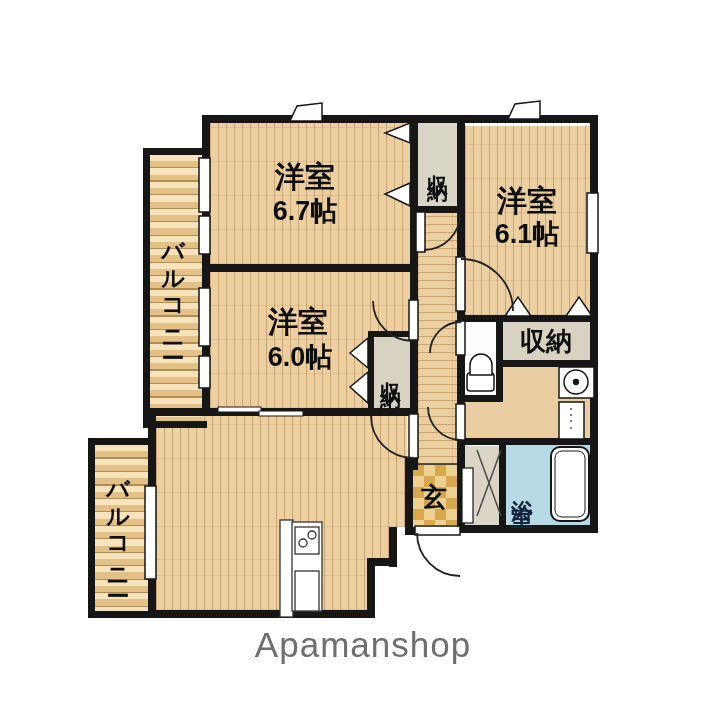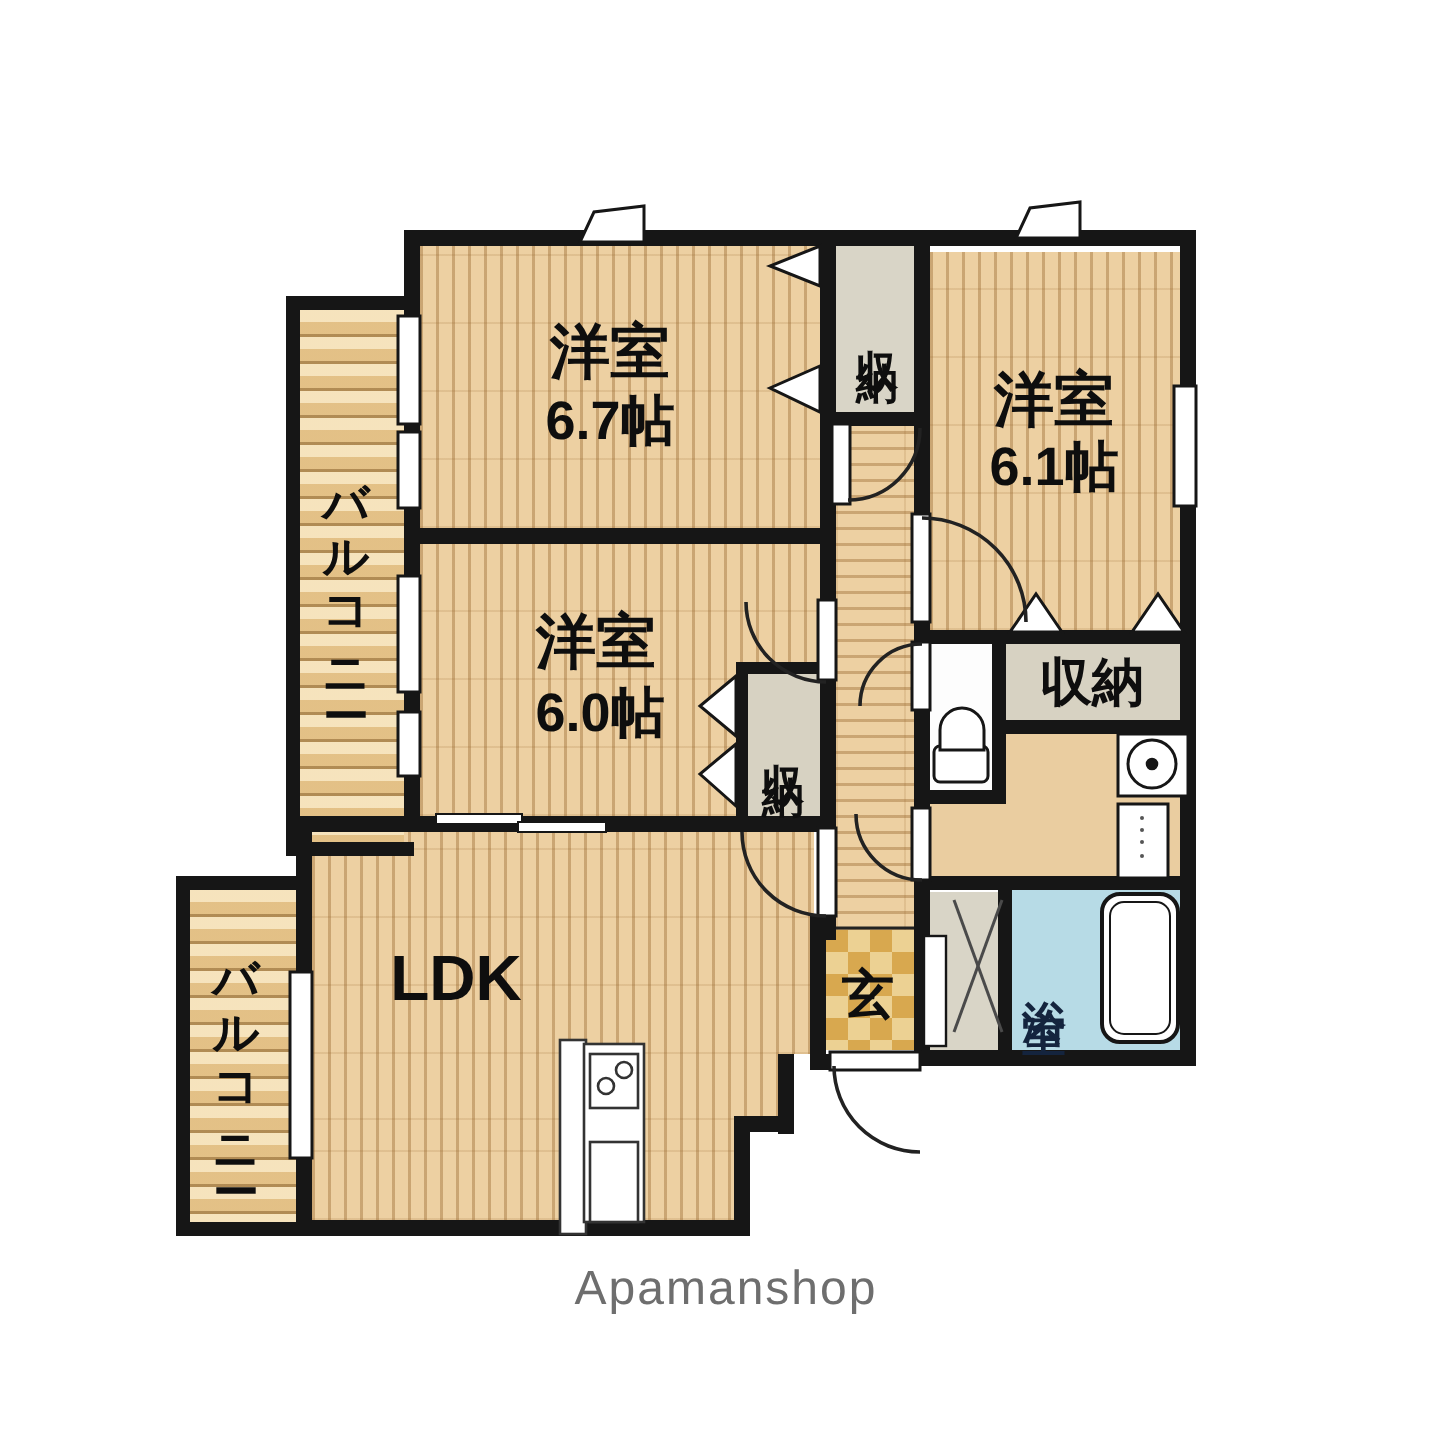--- a/index.html
+++ b/index.html
@@ -21,21 +21,21 @@
   .bath{position:absolute;background:#b7dbe6;}
   .balcony{position:absolute;background-color:#eccf9e;
     background-image:repeating-linear-gradient(180deg,rgba(255,244,214,.55) 0 6px,rgba(201,150,64,.25) 6px 12px,rgba(128,84,24,.55) 12px 13.5px);}
   .genkan{position:absolute;background:repeating-conic-gradient(#ecd193 0% 25%,#d8a84f 0% 50%);background-size:22px 22px;}
   
   .lbl{position:absolute;transform:translate(-50%,-50%);color:#0e0e0e;font-weight:bold;
        white-space:nowrap;line-height:1;text-align:center;}
   .vlbl{position:absolute;transform:translate(-50%,-50%);color:#0e0e0e;font-weight:bold;
        writing-mode:vertical-rl;text-orientation:upright;line-height:1;letter-spacing:3px;white-space:nowrap;}
   .logo{position:absolute;transform:translate(-50%,-50%);color:#6e6e6e;font-weight:500;
-        font-size:24px;letter-spacing:1px;}
+        font-size:35px;letter-spacing:1px;}
   svg.overlay{position:absolute;left:0;top:0;pointer-events:none;}
 </style>
 </head>
 <body>
 
 <div id="stage">
 
   <div class="floor-v" style="left:210px;top:123px;width:200px;height:141px;"></div>
   <div class="floor-v" style="left:465px;top:126px;width:125px;height:189px;"></div>
   <div class="floor-v" style="left:210px;top:272px;width:200px;height:136px;"></div>
@@ -184,21 +184,20 @@
 
   <div class="lbl" style="left:305px;top:177px;font-size:30px;">洋室</div>
   <div class="lbl" style="left:305px;top:211px;font-size:27px;">6.7帖</div>
 
   <div class="lbl" style="left:527px;top:201px;font-size:30px;">洋室</div>
   <div class="lbl" style="left:527px;top:234px;font-size:27px;">6.1帖</div>
 
   <div class="lbl" style="left:298px;top:322px;font-size:30px;">洋室</div>
   <div class="lbl" style="left:300px;top:357px;font-size:27px;">6.0帖</div>
 
-  <div class="lbl" style="left:228px;top:489px;font-size:32px;">LDK</div>
 
   <div class="vlbl" style="left:438px;top:164px;font-size:21px;letter-spacing:6px;">収納</div>
   <div class="vlbl" style="left:391px;top:371px;font-size:21px;letter-spacing:6px;">収納</div>
   <div class="lbl" style="left:546px;top:341px;font-size:26px;">収納</div>
 
   <div class="vlbl" style="left:522px;top:487px;font-size:22px;letter-spacing:5px;color:#14243e;">浴室</div>
   <div class="lbl" style="left:434px;top:497px;font-size:26px;">玄</div>
 
   <div class="vlbl" style="left:173px;top:287px;font-size:23px;letter-spacing:4px;">バルコニー</div>
   <div class="vlbl" style="left:118px;top:525px;font-size:23px;letter-spacing:4px;">バルコニー</div>

